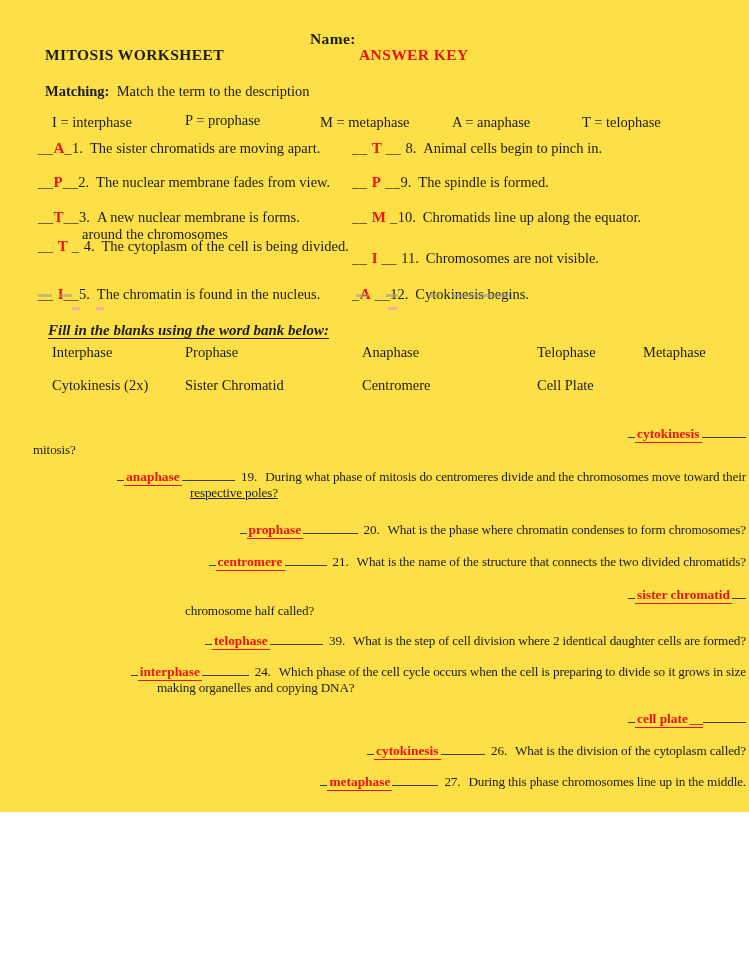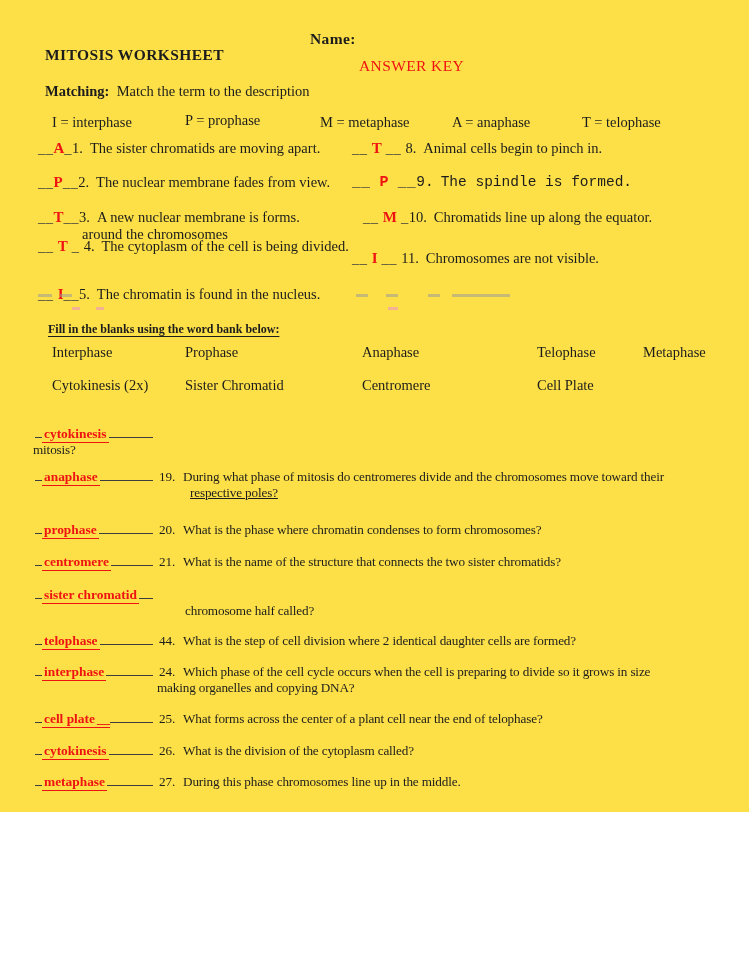--- a/index.html
+++ b/index.html
@@ -5,32 +5,32 @@
   :root { --red:#ee1212; --ink:#1c1c1c; --line:#3d3d3d; }
   html,body{margin:0;padding:0;}
   body{background:#fff;}
   #page{
     position:relative; width:749px; height:812px; overflow:hidden;
     background:#fde047; color:var(--ink);
     font-family:"Liberation Serif", serif; font-size:14.5px;
   }
   .abs{position:absolute; white-space:pre;}
   .b{font-weight:bold;}
-  .red{color:var(--red); font-weight:normal;margin-top:11px;}
+  .red{color:var(--red); font-weight:bold;}
   
   .title{font-size:15.5px; letter-spacing:0.4px;}
   
   .m-row{position:absolute; white-space:pre; font-size:14.5px;}
   .u{color:var(--line); letter-spacing:0.5px;}
   .mans{color:var(--red); font-weight:bold; font-size:15px;}
   .mtxt{padding-left:7px;}
   
-  .wb-head{font-weight:bold; text-decoration:underline; text-underline-offset:3px; font-size:12px;}
+  .wb-head{font-weight:bold; text-decoration:underline; text-underline-offset:3px; font-size:15px;font-style:italic;}
   
-  .f-row{position:absolute; left:35px; right:3px; display:flex; align-items:baseline; font-size:13.2px;}
+  .f-row{position:absolute; left:35px; right:3px; display:flex; align-items:baseline; font-size:13.2px;justify-content:flex-end;}
   .blank{flex:none; width:118px; display:flex; align-items:baseline;}
   .lead{flex:none; width:7px; height:13px; border-bottom:1.6px solid var(--line);}
   .fans{color:var(--red); font-weight:bold; border-bottom:1.6px solid var(--red); padding:0 2px; white-space:pre; font-size:13.4px;}
   .ftail{color:var(--red); font-weight:bold; border-bottom:1.6px solid var(--red); white-space:pre;}
   .fillrest{flex:1; height:13px; border-bottom:1.6px solid var(--line);}
   .fq{padding-left:6px; white-space:nowrap; letter-spacing:-0.15px;}
   .fnum{padding-right:8px;}
   .cont{position:absolute; white-space:pre; font-size:13.2px; letter-spacing:-0.15px;}
   
   .rem{position:absolute; height:3px; background:#9a9a9a; opacity:.55;}
@@ -54,23 +54,24 @@
   <div class="abs" style="left:582px;top:114px;">T = telophase</div>
 
   <div class="m-row" style="left:38px;top:140px;"><span class="u">__</span><span class="mans">A</span><span class="u">_</span><span>1.</span><span class="mtxt">The sister chromatids are moving apart.</span></div>
   <div class="m-row" style="left:38px;top:174px;"><span class="u">__</span><span class="mans">P</span><span class="u">__</span><span>2.</span><span class="mtxt">The nuclear membrane fades from view.</span></div>
   <div class="m-row" style="left:38px;top:209px;"><span class="u">__</span><span class="mans">T</span><span class="u">__</span><span>3.</span><span class="mtxt">A new nuclear membrane is forms.</span></div>
   <div class="m-row" style="left:82px;top:226px;">around the chromosomes</div>
   <div class="m-row" style="left:38px;top:238px;"><span class="u">__ </span><span class="mans">T</span><span class="u"> _ </span><span>4.</span><span class="mtxt">The cytoplasm of the cell is being divided.</span></div>
   <div class="m-row" style="left:38px;top:286px;"><span class="u">__ </span><span class="mans">I</span><span class="u">__</span><span>5.</span><span class="mtxt">The chromatin is found in the nucleus.</span></div>
 
   <div class="m-row" style="left:352px;top:140px;"><span class="u">__ </span><span class="mans">T</span><span class="u"> __ </span><span>8.</span><span class="mtxt">Animal cells begin to pinch in.</span></div>
-  <div class="m-row" style="left:352px;top:174px;font-family:Liberation Mono, monospace;"><span class="u">__ </span><span class="mans">P</span><span class="u"> __</span><span>9.</span><span class="mtxt">The spindle is formed.</span></div>
-  <div class="m-row" style="left:352px;top:209px;margin-left:11px;"><span class="u">__ </span><span class="mans">M</span><span class="u"> _</span><span>10.</span><span class="mtxt">Chromatids line up along the equator.</span></div>
+  <div class="m-row" style="left:352px;top:174px;"><span class="u">__ </span><span class="mans">P</span><span class="u"> __</span><span>9.</span><span class="mtxt">The spindle is formed.</span></div>
+  <div class="m-row" style="left:352px;top:209px;"><span class="u">__ </span><span class="mans">M</span><span class="u"> _</span><span>10.</span><span class="mtxt">Chromatids line up along the equator.</span></div>
   <div class="m-row" style="left:352px;top:250px;"><span class="u">__ </span><span class="mans">I</span><span class="u"> __ </span><span>11.</span><span class="mtxt">Chromosomes are not visible.</span></div>
+  <div class="m-row" style="left:352px;top:286px;"><span class="u">_</span><span class="mans">A</span><span class="u"> __</span><span>12.</span><span class="mtxt">Cytokinesis begins.</span></div>
 
   <div class="rem" style="left:38px;top:294px;width:14px;"></div>
   <div class="rem" style="left:60px;top:294px;width:12px;"></div>
   <div class="rem" style="left:356px;top:294px;width:12px;"></div>
   <div class="rem" style="left:386px;top:294px;width:12px;"></div>
   <div class="rem" style="left:428px;top:294px;width:12px;"></div>
   <div class="rem" style="left:452px;top:294px;width:58px;"></div>
   <div class="rem pink" style="left:72px;top:307px;width:8px;"></div>
   <div class="rem pink" style="left:96px;top:307px;width:8px;"></div>
   <div class="rem pink" style="left:388px;top:307px;width:10px;"></div>
@@ -113,59 +114,58 @@
       </span>
       <span class="fq"><span class="fnum">20.</span><span>What is the phase where chromatin condenses to form chromosomes?</span></span>
     </div>
 
   <div class="f-row" style="top:552px;">
       <span class="blank">
         <span class="lead"></span>
         <span class="fans">centromere</span>
         <span class="fillrest"></span>
       </span>
-      <span class="fq"><span class="fnum">21.</span><span>What is the name of the structure that connects the two sister chromatids?</span></span>
+      <span class="fq"><span class="fnum">21.</span><span>What is the name of the structure that connects the two divided chromatids?</span></span>
     </div>
 
   <div class="f-row" style="top:585px;">
       <span class="blank">
         <span class="lead"></span>
         <span class="fans">sister chromatid</span>
         <span class="fillrest"></span>
       </span>
     </div>
   <div class="cont" style="left:185px;top:603px;">chromosome half called?</div>
 
   <div class="f-row" style="top:631px;">
       <span class="blank">
         <span class="lead"></span>
         <span class="fans">telophase</span>
         <span class="fillrest"></span>
       </span>
-      <span class="fq"><span class="fnum">44.</span><span>What is the step of cell division where 2 identical daughter cells are formed?</span></span>
+      <span class="fq"><span class="fnum">39.</span><span>What is the step of cell division where 2 identical daughter cells are formed?</span></span>
     </div>
 
   <div class="f-row" style="top:662px;">
       <span class="blank">
         <span class="lead"></span>
         <span class="fans">interphase</span>
         <span class="fillrest"></span>
       </span>
       <span class="fq"><span class="fnum">24.</span><span>Which phase of the cell cycle occurs when the cell is preparing to divide so it grows in size</span></span>
     </div>
   <div class="cont" style="left:157px;top:680px;">making organelles and copying DNA?</div>
 
   <div class="f-row" style="top:709px;">
       <span class="blank">
         <span class="lead"></span>
         <span class="fans">cell plate</span>
         <span class="ftail">__</span>
         <span class="fillrest"></span>
       </span>
-      <span class="fq"><span class="fnum">25.</span><span>What forms across the center of a plant cell near the end of telophase?</span></span>
     </div>
 
   <div class="f-row" style="top:741px;">
       <span class="blank">
         <span class="lead"></span>
         <span class="fans">cytokinesis</span>
         <span class="fillrest"></span>
       </span>
       <span class="fq"><span class="fnum">26.</span><span>What is the division of the cytoplasm called?</span></span>
     </div>

